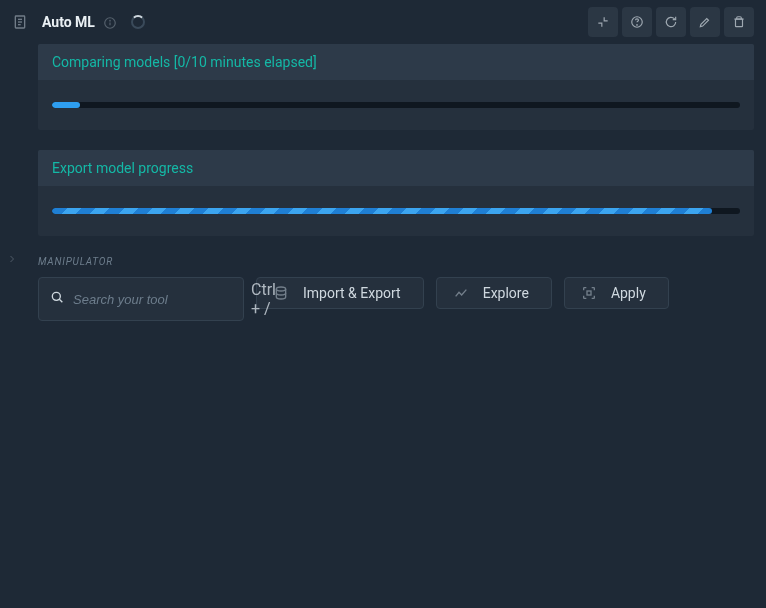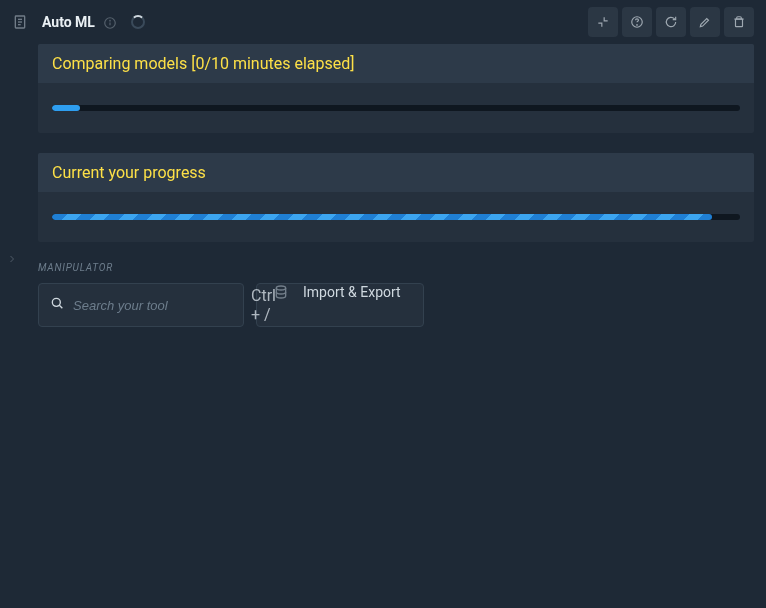--- a/index.html
+++ b/index.html
@@ -52,22 +52,22 @@
 .content {
   padding: 0 12px 0 38px;
 }
 .panel {
   background: #25303d;
   border-radius: 2px;
   padding: 10px 14px 22px 14px;
   margin-bottom: 20px;
 }
 .panel-label {
-  font-size: 16px;
-  color: #fde047;
+  font-size: 14px;
+  color: #14b8a6;
   margin-bottom: 22px;
 }
 .panel-header-row {
   background: #2d3a49;
   margin: -10px -14px 22px -14px;
   padding: 10px 14px;
   border-radius: 2px 2px 0 0;
 }
 .progress-track {
   height: 6px;
@@ -124,25 +124,26 @@
   font-style: italic;
 }
 .tool-search input::placeholder { color: #6d7d8c; font-style: italic; }
 .shortcut {
   font-size: 16px;
   color: #c8d0d8;
   opacity: 0.85;
 }
 .tool-btn {
   display: flex;
+  align-items: center;
   gap: 14px;
   background: #25303d;
   border: 1px solid #33414f;
   border-radius: 4px;
-  height: 44px;
+  height: 32px;
   padding: 0 22px 0 16px;
   cursor: pointer;
   font-size: 14px;
   color: #cfd8df;
 }
 .tool-btn .ticon { width: 16px; height: 16px; opacity: 0.6; display:flex; align-items:center; justify-content:center; }
 .left-expand {
   position: absolute;
   left: 4px;
   top: 248px;
@@ -215,21 +216,21 @@
     <div class="panel-header-row">
       <div class="panel-label" style="margin-bottom:0">Comparing models [0/10 minutes elapsed]</div>
     </div>
     <div class="progress-track">
       <div class="progress-fill" style="width:4%"></div>
     </div>
   </div>
 
   <div class="panel">
     <div class="panel-header-row">
-      <div class="panel-label" style="margin-bottom:0">Current your progress</div>
+      <div class="panel-label" style="margin-bottom:0">Export model progress</div>
     </div>
     <div class="progress-track">
       <div class="progress-fill striped" style="width:96%"></div>
     </div>
   </div>
 
   <div class="section-label">MANIPULATOR</div>
 
   <div class="toolbox">
     <div class="tool-search">
@@ -247,23 +248,43 @@
       <span class="ticon">
         <svg viewBox="0 0 24 24" fill="none" stroke="#a8b4bf" stroke-width="2">
             <ellipse cx="12" cy="6" rx="7" ry="3"></ellipse>
             <path d="M5 6v12c0 1.66 3.13 3 7 3s7-1.34 7-3V6"></path>
             <path d="M5 12c0 1.66 3.13 3 7 3s7-1.34 7-3"></path>
           </svg>
       </span>
       <span>Import &amp; Export</span>
     </div>
 
-
-
-
+    <div class="tool-btn">
+      <span class="ticon">
+        <svg viewBox="0 0 24 24" fill="none" stroke="#a8b4bf" stroke-width="2">
+            <polyline points="4 17 9 11 13 15 20 7"></polyline>
+          </svg>
+      </span>
+      <span>Explore</span>
+    </div>
+
+
+
+    <div class="tool-btn">
+      <span class="ticon">
+        <svg viewBox="0 0 24 24" fill="none" stroke="#a8b4bf" stroke-width="2">
+            <path d="M4 8V5a1 1 0 0 1 1-1h3"></path>
+            <path d="M20 8V5a1 1 0 0 0-1-1h-3"></path>
+            <path d="M4 16v3a1 1 0 0 0 1 1h3"></path>
+            <path d="M20 16v3a1 1 0 0 1-1 1h-3"></path>
+            <rect x="9" y="9" width="6" height="6"></rect>
+          </svg>
+      </span>
+      <span>Apply</span>
+    </div>
   </div>
 
 </div>
 
 <div class="left-expand">
   <svg viewBox="0 0 24 24" width="12" height="12" fill="none" stroke="#9aa6b1" stroke-width="2">
       <polyline points="9 6 15 12 9 18"></polyline>
     </svg>
 </div>
 

